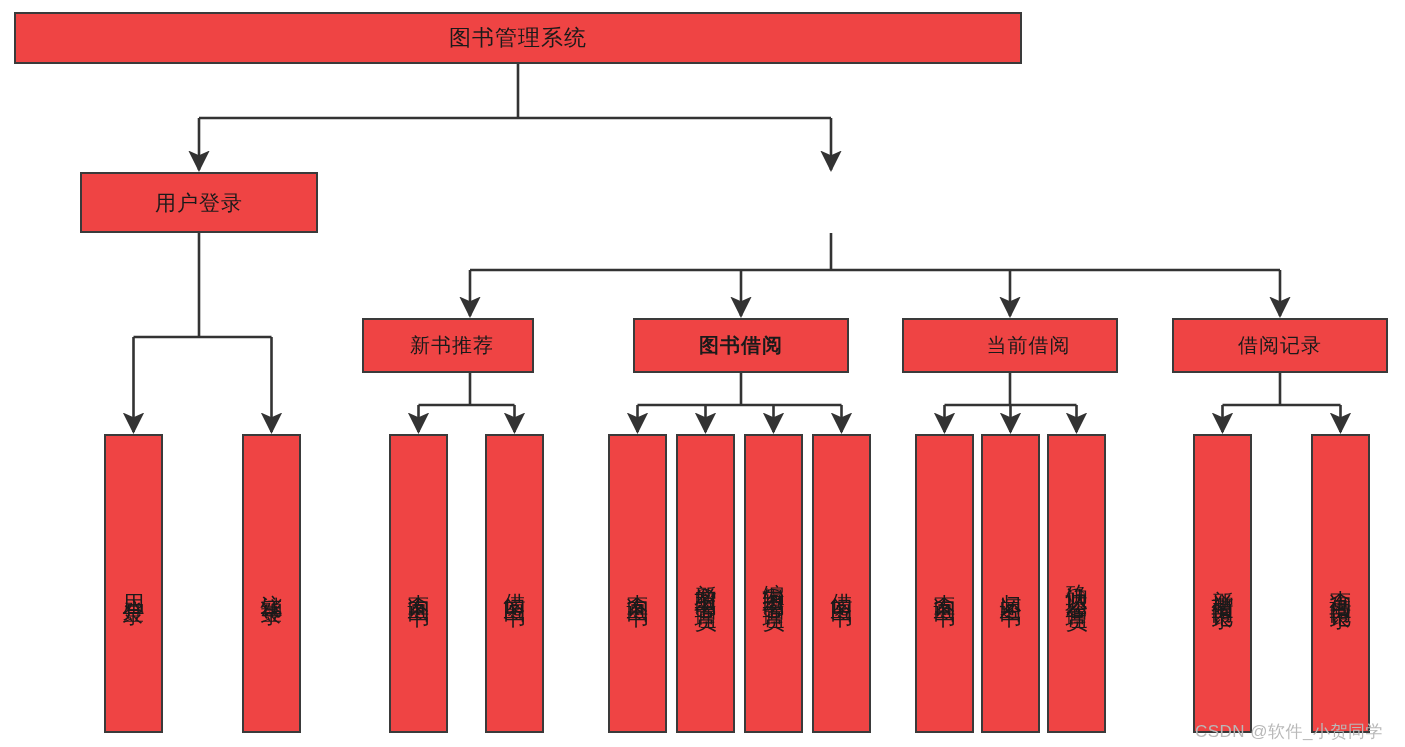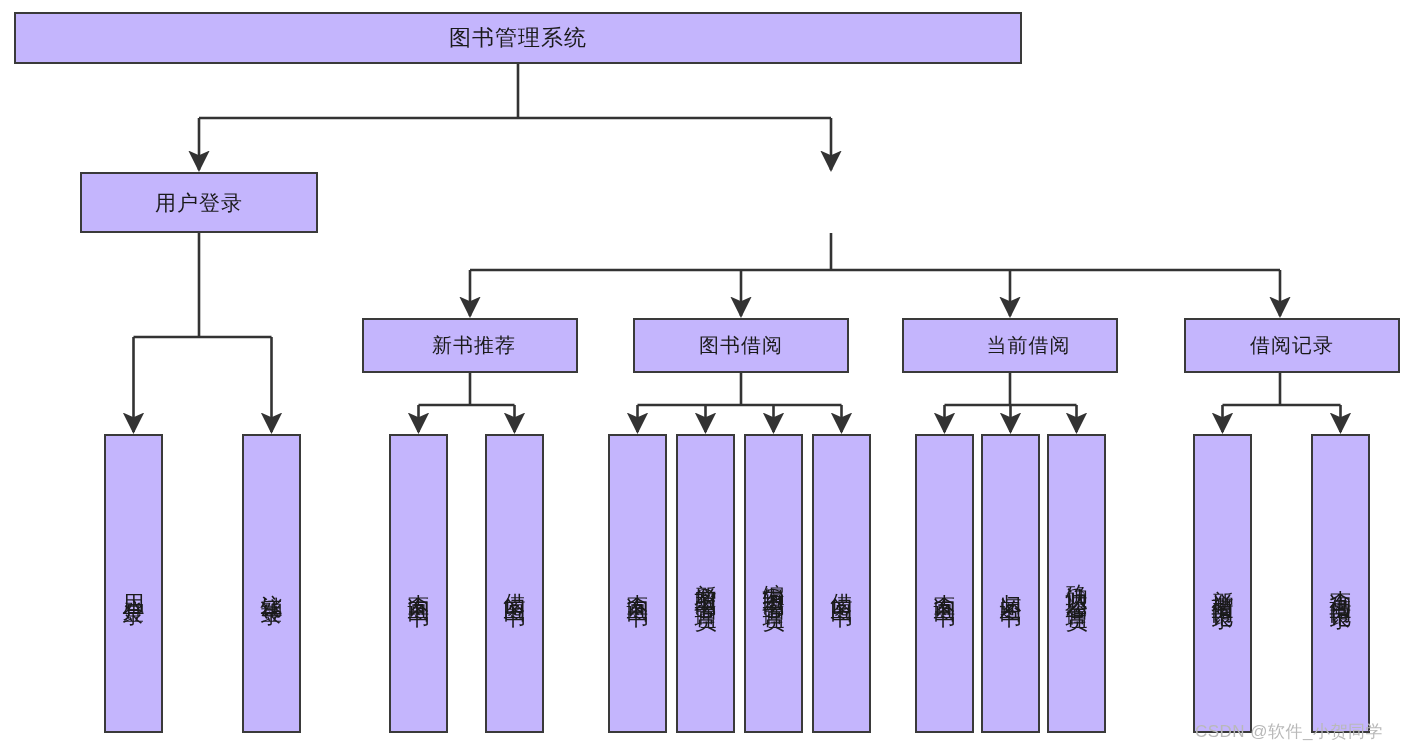--- a/index.html
+++ b/index.html
@@ -19,21 +19,21 @@
   #edges{
     position:absolute;
     left:0; top:0;
     width:1405px;
     height:747px;
     pointer-events:none;
   }
   .node{
     position:absolute;
     box-sizing:border-box;
-    background:#c4b5fd;
+    background:#ef4444;
     border:2px solid #3a3a3a;
     display:flex;
     align-items:center;
     justify-content:center;
     z-index:2;
   }
   .node .label{
     display:block;
     text-align:center;
     line-height:1.32;
@@ -113,30 +113,30 @@
   </svg>
 
   <div class="node root" style="left: 14px; top: 12px; width: 1008px; height: 52px;">
     <span class="label">图书管理系统</span>
   </div>
 
   <div class="node l1" style="left: 80px; top: 172px; width: 238px; height: 61px;">
     <span class="label">用户登录</span>
   </div>
 
-  <div class="node l2" style="left: 362px; top: 318px; width: 216px; height: 55px; padding-left: 8px;">
+  <div class="node l2" style="left: 362px; top: 318px; width: 172px; height: 55px; padding-left: 8px;">
     <span class="label">新书推荐</span>
   </div>
-  <div class="node l2" style="left: 633px; top: 318px; width: 216px; height: 55px;">
+  <div class="node l2" style="left: 633px; top: 318px; width: 216px; height: 55px; font-weight: bold;">
     <span class="label">图书借阅</span>
   </div>
   <div class="node l2" style="left: 902px; top: 318px; width: 216px; height: 55px; padding-left: 37px;">
     <span class="label">当前借阅</span>
   </div>
-  <div class="node l2" style="left: 1172px; top: 318px; width: 216px; height: 55px; margin-left: 12px;">
+  <div class="node l2" style="left: 1172px; top: 318px; width: 216px; height: 55px;">
     <span class="label">借阅记录</span>
   </div>
 
   <div class="node leaf" style="left: 104px; top: 434px; width: 59px; height: 299px;">
     <span class="label">用户登录</span>
   </div>
   <div class="node leaf" style="left: 242px; top: 434px; width: 59px; height: 299px;">
     <span class="label">注销登录</span>
   </div>
   <div class="node leaf" style="left: 389px; top: 434px; width: 59px; height: 299px;">

